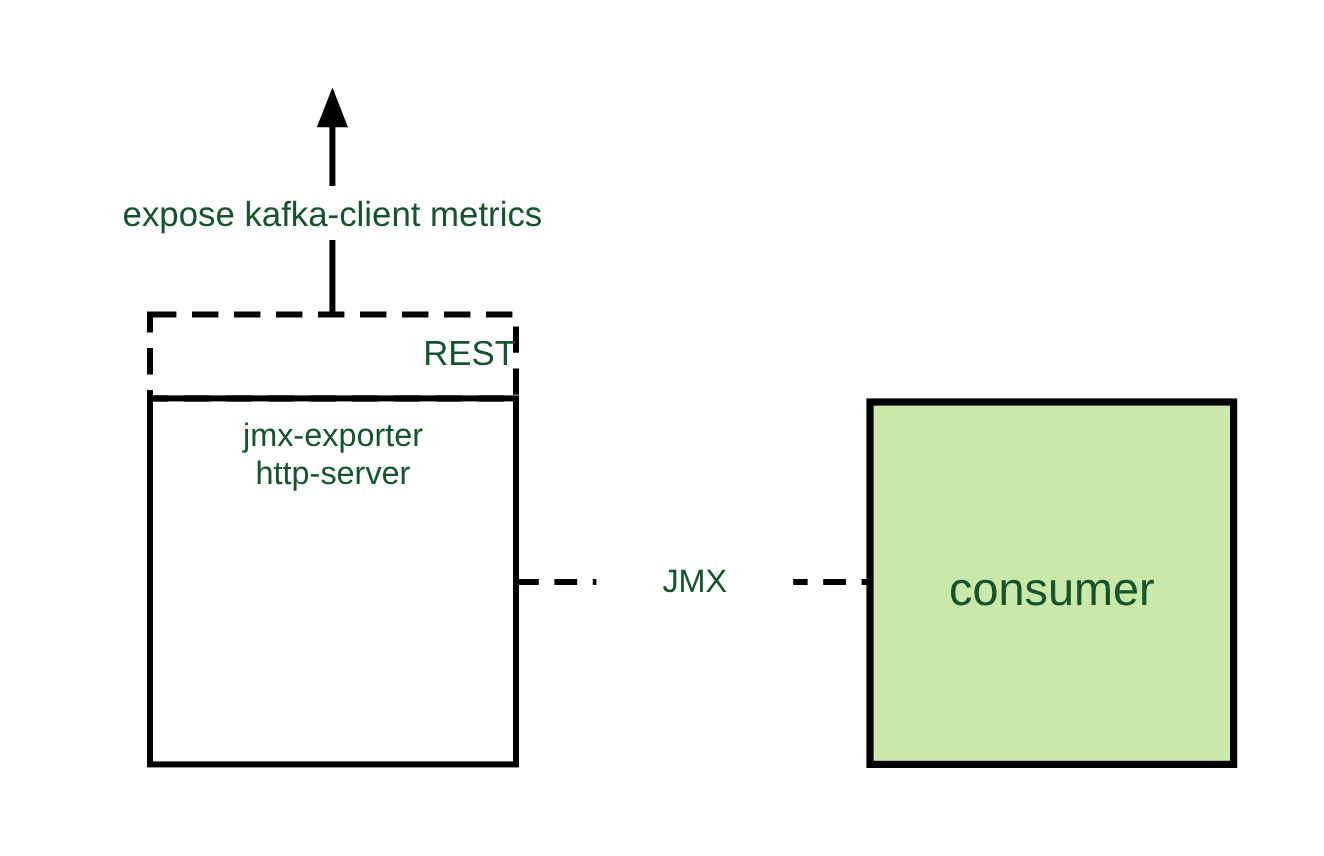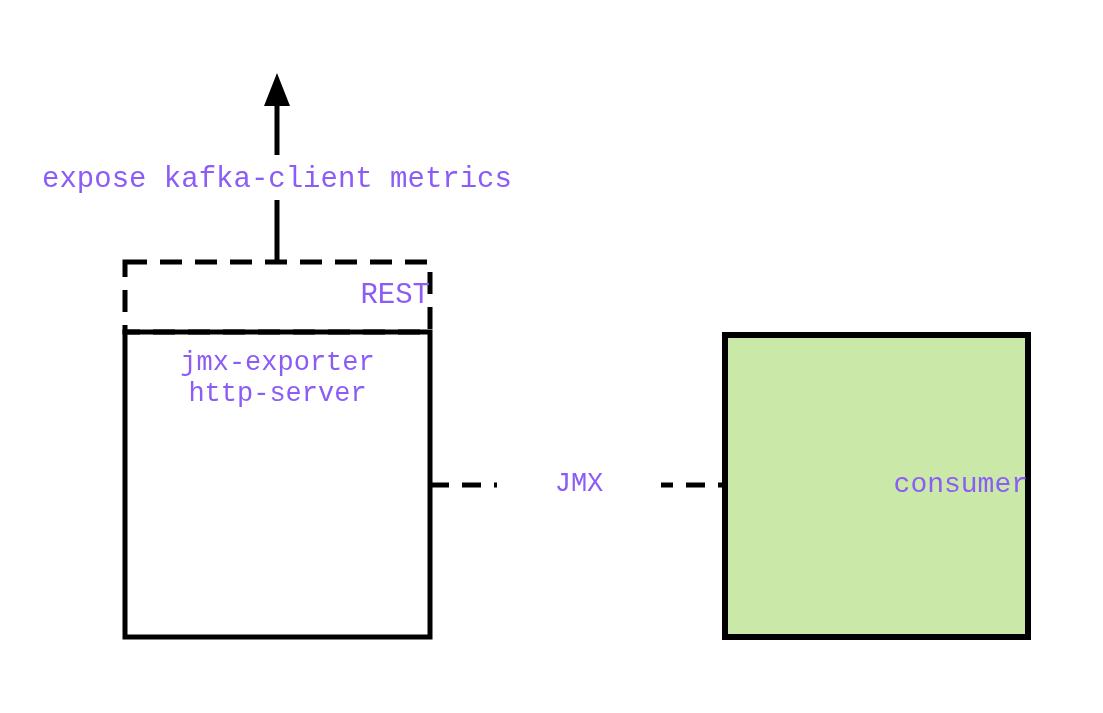--- a/index.html
+++ b/index.html
@@ -19,22 +19,22 @@
   }
   #diagram-svg {
     position: absolute;
     left: 0;
     top: 0;
     width: 1103px;
     height: 713px;
   }
   .diagram-text {
     position: absolute;
-    color: #8b5cf6;
-    font-family: Liberation Mono, monospace;
+    color: #14532d;
+    font-family: Liberation Sans, sans-serif;
     white-space: nowrap;
     line-height: 1.16;
     -webkit-font-smoothing: antialiased;
   }
   #label-expose {
     left: 0;
     top: 163px;
     width: 554px;
     text-align: center;
     font-size: 29px;
@@ -62,22 +62,22 @@
     width: 160px;
     text-align: center;
     font-size: 27px;
     background: #ffffff;
     padding: 0 2px;
   }
   #label-consumer {
     left: 725px;
     top: 469px;
     width: 303px;
-    text-align: right;
-    font-size: 28px;
+    text-align: center;
+    font-size: 39px;
   }
 </style>
 </head>
 <body>
 
 <div id="canvas">
 
   <svg id="diagram-svg" viewBox="0 0 1103 713" xmlns="http://www.w3.org/2000/svg">
 
     <g>

